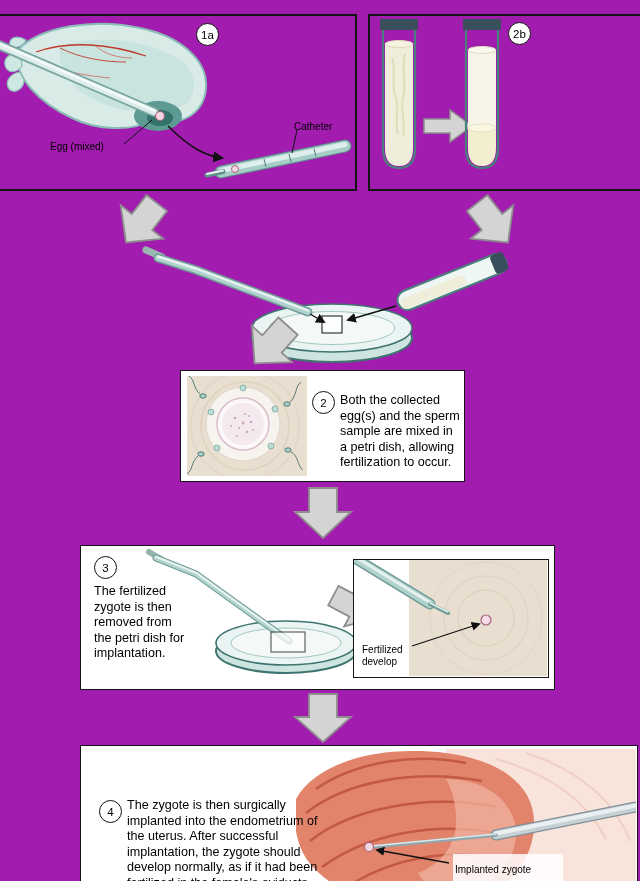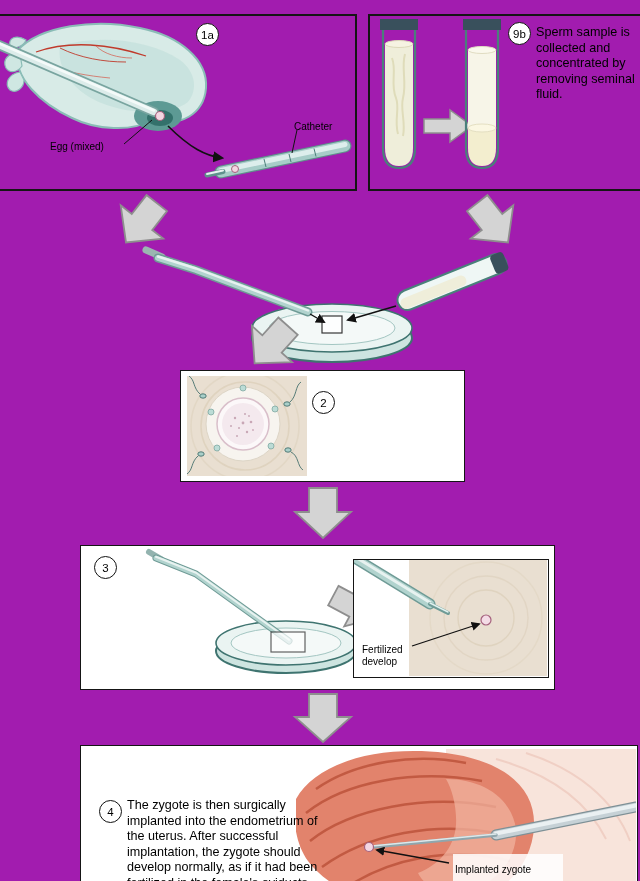--- a/index.html
+++ b/index.html
@@ -98,23 +98,22 @@
       <path d="M96,34 L96,112 L124,112 L124,34 Z" fill="#f7f5e8"></path>
       <path d="M96,112 L96,132 Q96,150 110,150 Q124,150 124,132 L124,112 Z" fill="#f3eecf"></path>
       <ellipse cx="110" cy="112" rx="14" ry="4" fill="#fbf7e2" stroke="#e4dfc2" stroke-width="1"></ellipse>
       <ellipse cx="110" cy="34" rx="14" ry="3.5" fill="#faf8ec" stroke="#e0dcc2" stroke-width="1"></ellipse>
       <path d="M94,6 L94,132 Q94,152 110,152 Q126,152 126,132 L126,6" fill="none" stroke="#4a807b" stroke-width="2.2"></path>
       <rect x="91" y="3" width="38" height="11" fill="#39505c"></rect>
     </g>
   </svg>
 
   <div class="step-circle" style="left:508px;top:22px">
-    <span>9b</span>
-  </div>
-  <div class="step-text" style="left:536px;top:25px;width:102px">Sperm sample is collected and concentrated by removing seminal fluid.</div>
+    <span>2b</span>
+  </div>
 
   <svg class="art" style="left:0;top:196px" width="640" height="58" viewBox="0 0 640 58">
     <polygon points="-13,-24 13,-24 13,0 27,0 0,26 -27,0 -13,0" transform="translate(142,26) rotate(38)" fill="#d4d4d4" stroke="#8e8e8e" stroke-width="1.8"></polygon>
     <polygon points="-13,-24 13,-24 13,0 27,0 0,26 -27,0 -13,0" transform="translate(492,26) rotate(-38)" fill="#d4d4d4" stroke="#8e8e8e" stroke-width="1.8"></polygon>
   </svg>
 
   <svg class="art" style="left:0;top:248px" width="640" height="124" viewBox="0 0 640 124">
     <defs>
       <marker id="arrMix" viewBox="0 0 10 10" refX="8" refY="5" markerWidth="7" markerHeight="7" orient="auto-start-reverse">
         <path d="M0,0 L10,5 L0,10 Z" fill="#111"></path>
@@ -176,30 +175,32 @@
         <path d="M103,26 C110,20 108,10 114,6" fill="none"></path>
         <ellipse cx="14" cy="78" rx="3.2" ry="2.2"></ellipse>
         <path d="M11,80 C4,86 6,94 0,98" fill="none"></path>
         <ellipse cx="101" cy="74" rx="3.2" ry="2.2"></ellipse>
         <path d="M104,76 C112,80 110,90 116,94" fill="none"></path>
       </g>
     </svg>
     <div class="step-circle" style="left:131px;top:20px">
       <span>2</span>
     </div>
+    <div class="step-text" style="left:159px;top:22px;width:120px">Both the collected egg(s) and the sperm sample are mixed in a petri dish, allowing fertilization to occur.</div>
   </div>
 
   <svg class="art" style="left:289px;top:487px" width="68" height="52" viewBox="0 0 68 52">
     <polygon points="-14,-23 14,-23 14,1 28,1 0,27 -28,1 -14,1" transform="translate(34,24)" fill="#d4d4d4" stroke="#8e8e8e" stroke-width="1.8"></polygon>
   </svg>
 
   <div class="box" style="left:80px;top:545px;width:475px;height:145px">
     <div class="step-circle" style="left:13px;top:10px">
       <span>3</span>
     </div>
+    <div class="step-text" style="left:13px;top:38px;width:94px">The fertilized zygote is then removed from the petri dish for implantation.</div>
 
     <svg class="art" style="left:60px;top:0" width="230" height="143" viewBox="0 0 230 143">
       <g>
         <ellipse cx="145" cy="105" rx="70" ry="22" fill="#cde4e0" stroke="#3f7470" stroke-width="2"></ellipse>
         <ellipse cx="145" cy="97" rx="70" ry="22" fill="#eaf4f2" stroke="#3f7470" stroke-width="1.6"></ellipse>
         <ellipse cx="145" cy="97" rx="55" ry="15" fill="#f4f9f8" stroke="#a3c6c2" stroke-width="1"></ellipse>
       </g>
       <g fill="none" stroke-linecap="round" stroke-linejoin="round">
         <path d="M8,6 L20,13" stroke="#93b3af" stroke-width="6"></path>
         <path d="M15,12 L55,28 L148,95" stroke="#6f9b96" stroke-width="7"></path>

